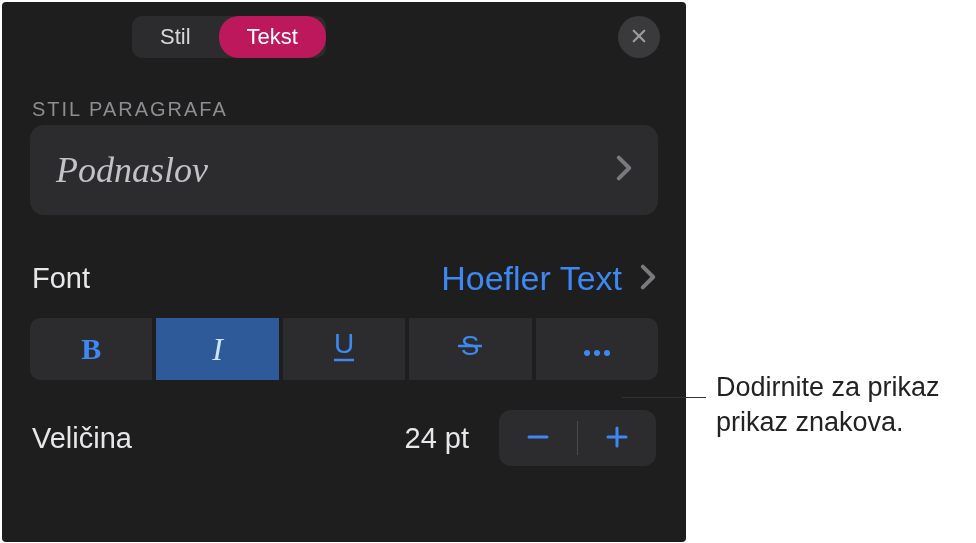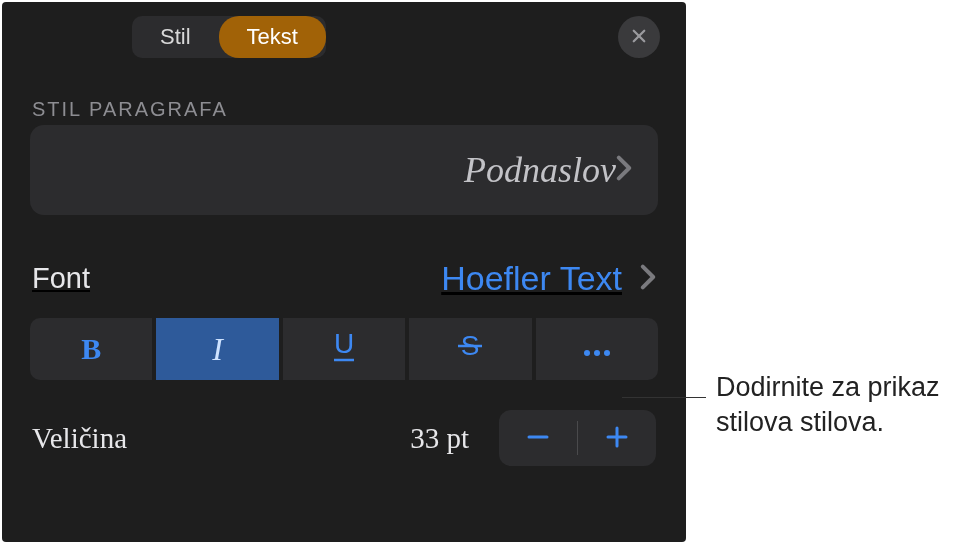--- a/index.html
+++ b/index.html
@@ -37,21 +37,21 @@
       border: none;
       background: transparent;
       color: #d8d8d8;
       font-size: 22px;
       padding: 0 28px;
       border-radius: 10px;
       cursor: pointer;
       font-family: inherit;
     }
     .seg-btn.active {
-      background: #a16207;
+      background: #be185d;
       color: #fff;
       border-radius: 20px;
     }
     .close-btn {
       width: 42px;
       height: 42px;
       border-radius: 50%;
       background: #3a3a3c;
       border: none;
       display: flex;
@@ -71,38 +71,36 @@
     }
     .style-selector {
       margin: 0 28px;
       background: #2c2c2e;
       border-radius: 14px;
       height: 90px;
       display: flex;
       align-items: center;
       padding: 0 26px;
       cursor: pointer;
-      text-align: right;
     }
     .style-name {
       color: #c3c3c7;
       font-size: 36px;
       font-style: italic;
       font-family: Georgia, "Hoefler Text", serif;
       flex: 1;
     }
     .chevron {
       color: #7a7a7e;
     }
     .row {
       display: flex;
       align-items: center;
       padding: 0 30px;
       margin-top: 44px;
-      text-decoration: underline;
     }
     .row-label {
       font-size: 29px;
       color: #e7e7ea;
       flex: 1;
     }
     .row-value {
       font-size: 34px;
       color: #3d88f2;
       margin-right: 18px;
@@ -131,21 +129,20 @@
       background: #2e5a9a;
       color: #cfe3ff;
     }
     .bold-glyph { font-weight: 800; font-family: Georgia, serif; font-size: 30px; }
     .italic-glyph { font-style: italic; font-family: Georgia, serif; font-size: 32px; }
     .size-row {
       display: flex;
       align-items: center;
       padding: 0 30px;
       margin-top: 30px;
-      font-family: Liberation Serif, serif;
     }
     .size-label {
       font-size: 29px;
       color: #e7e7ea;
       flex: 1;
     }
     .size-value {
       font-size: 29px;
       color: #e7e7ea;
       margin-right: 30px;
@@ -261,21 +258,21 @@
           <circle cx="5" cy="5" r="3" fill="#3d88f2"></circle>
           <circle cx="15" cy="5" r="3" fill="#3d88f2"></circle>
           <circle cx="25" cy="5" r="3" fill="#3d88f2"></circle>
         </svg>
       </span>
     </button>
   </div>
 
   <div class="size-row">
     <div class="size-label">Veličina</div>
-    <div class="size-value">33 pt</div>
+    <div class="size-value">24 pt</div>
     <div class="stepper">
       <button class="step-btn">
         <span>
           <svg width="26" height="26" viewBox="0 0 26 26">
               <line x1="4" y1="13" x2="22" y2="13" stroke="#3d88f2" stroke-width="3" stroke-linecap="round"></line>
             </svg>
         </span>
       </button>
       <div class="step-divider"></div>
       <button class="step-btn">
@@ -285,13 +282,13 @@
             <line x1="13" y1="4" x2="13" y2="22" stroke="#3d88f2" stroke-width="3" stroke-linecap="round"></line>
           </svg>
         </span>
       </button>
     </div>
   </div>
 
 </div>
 
 <div class="callout"></div>
-<div class="callout-text">Dodirnite za prikaz stilova stilova.</div>
+<div class="callout-text">Dodirnite za prikaz prikaz znakova.</div>
 
 </body></html>

